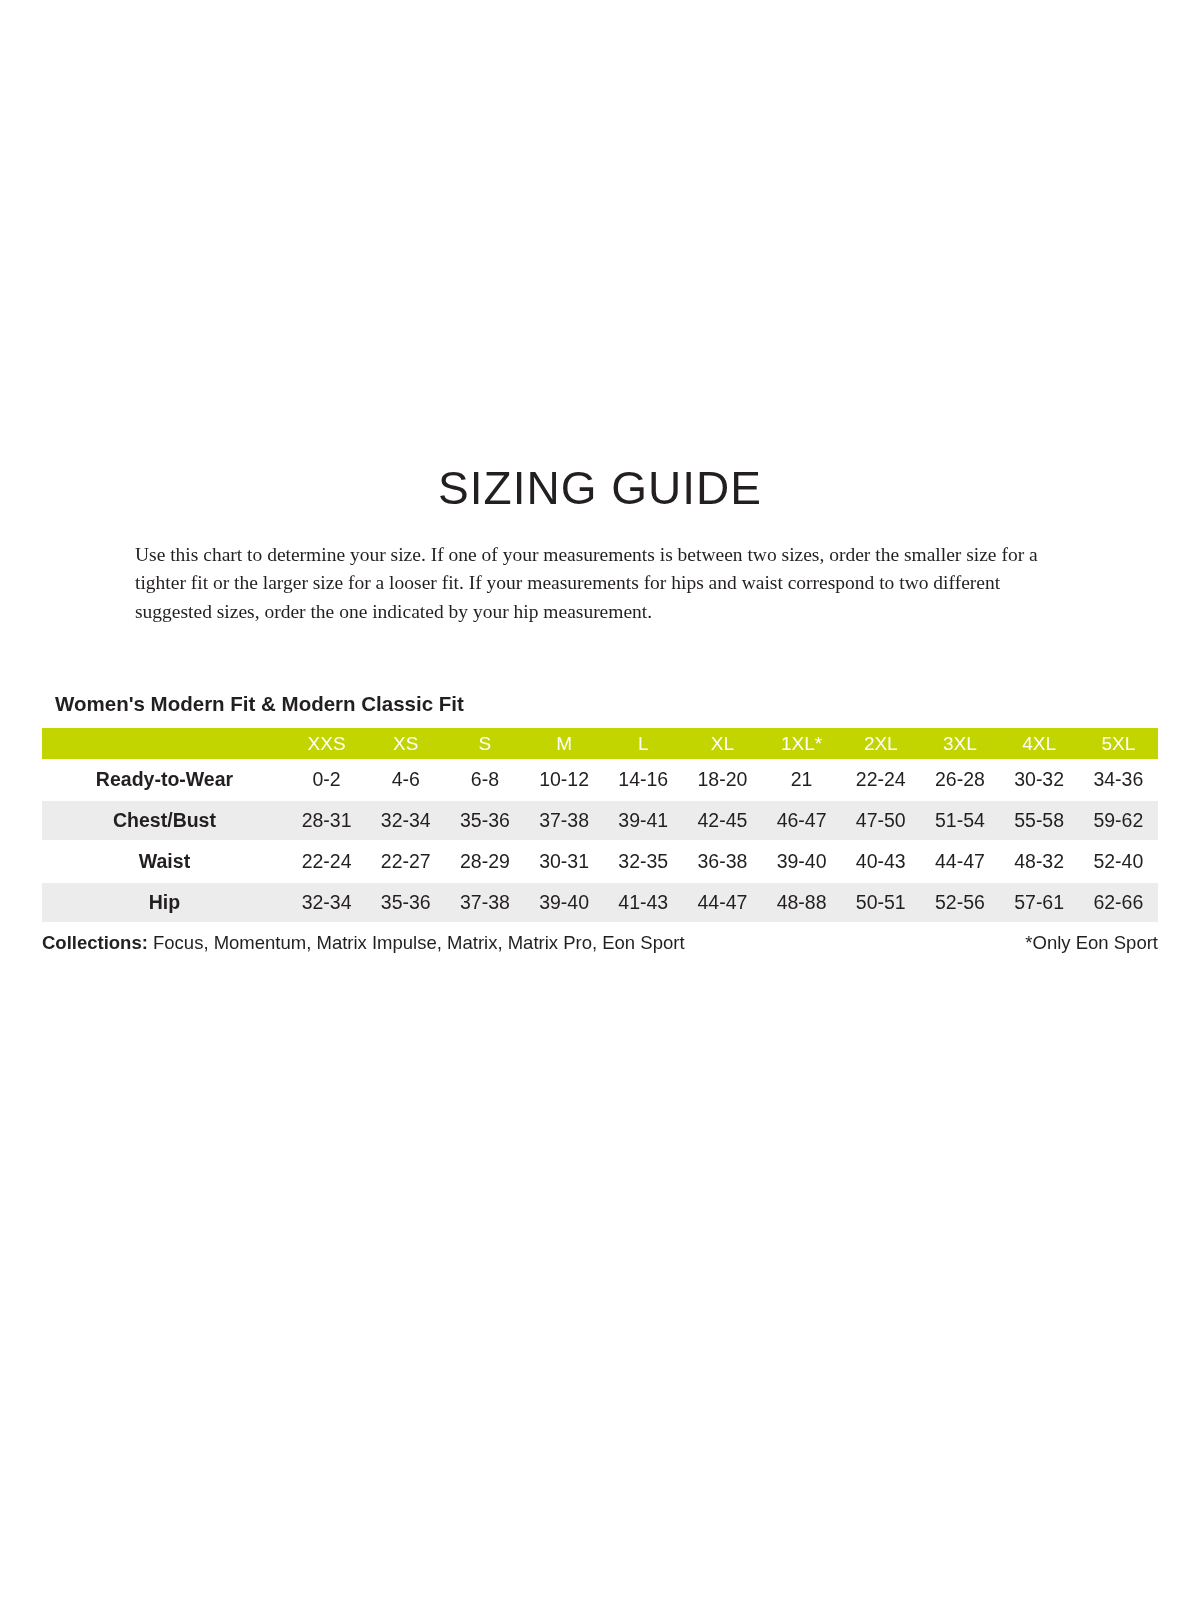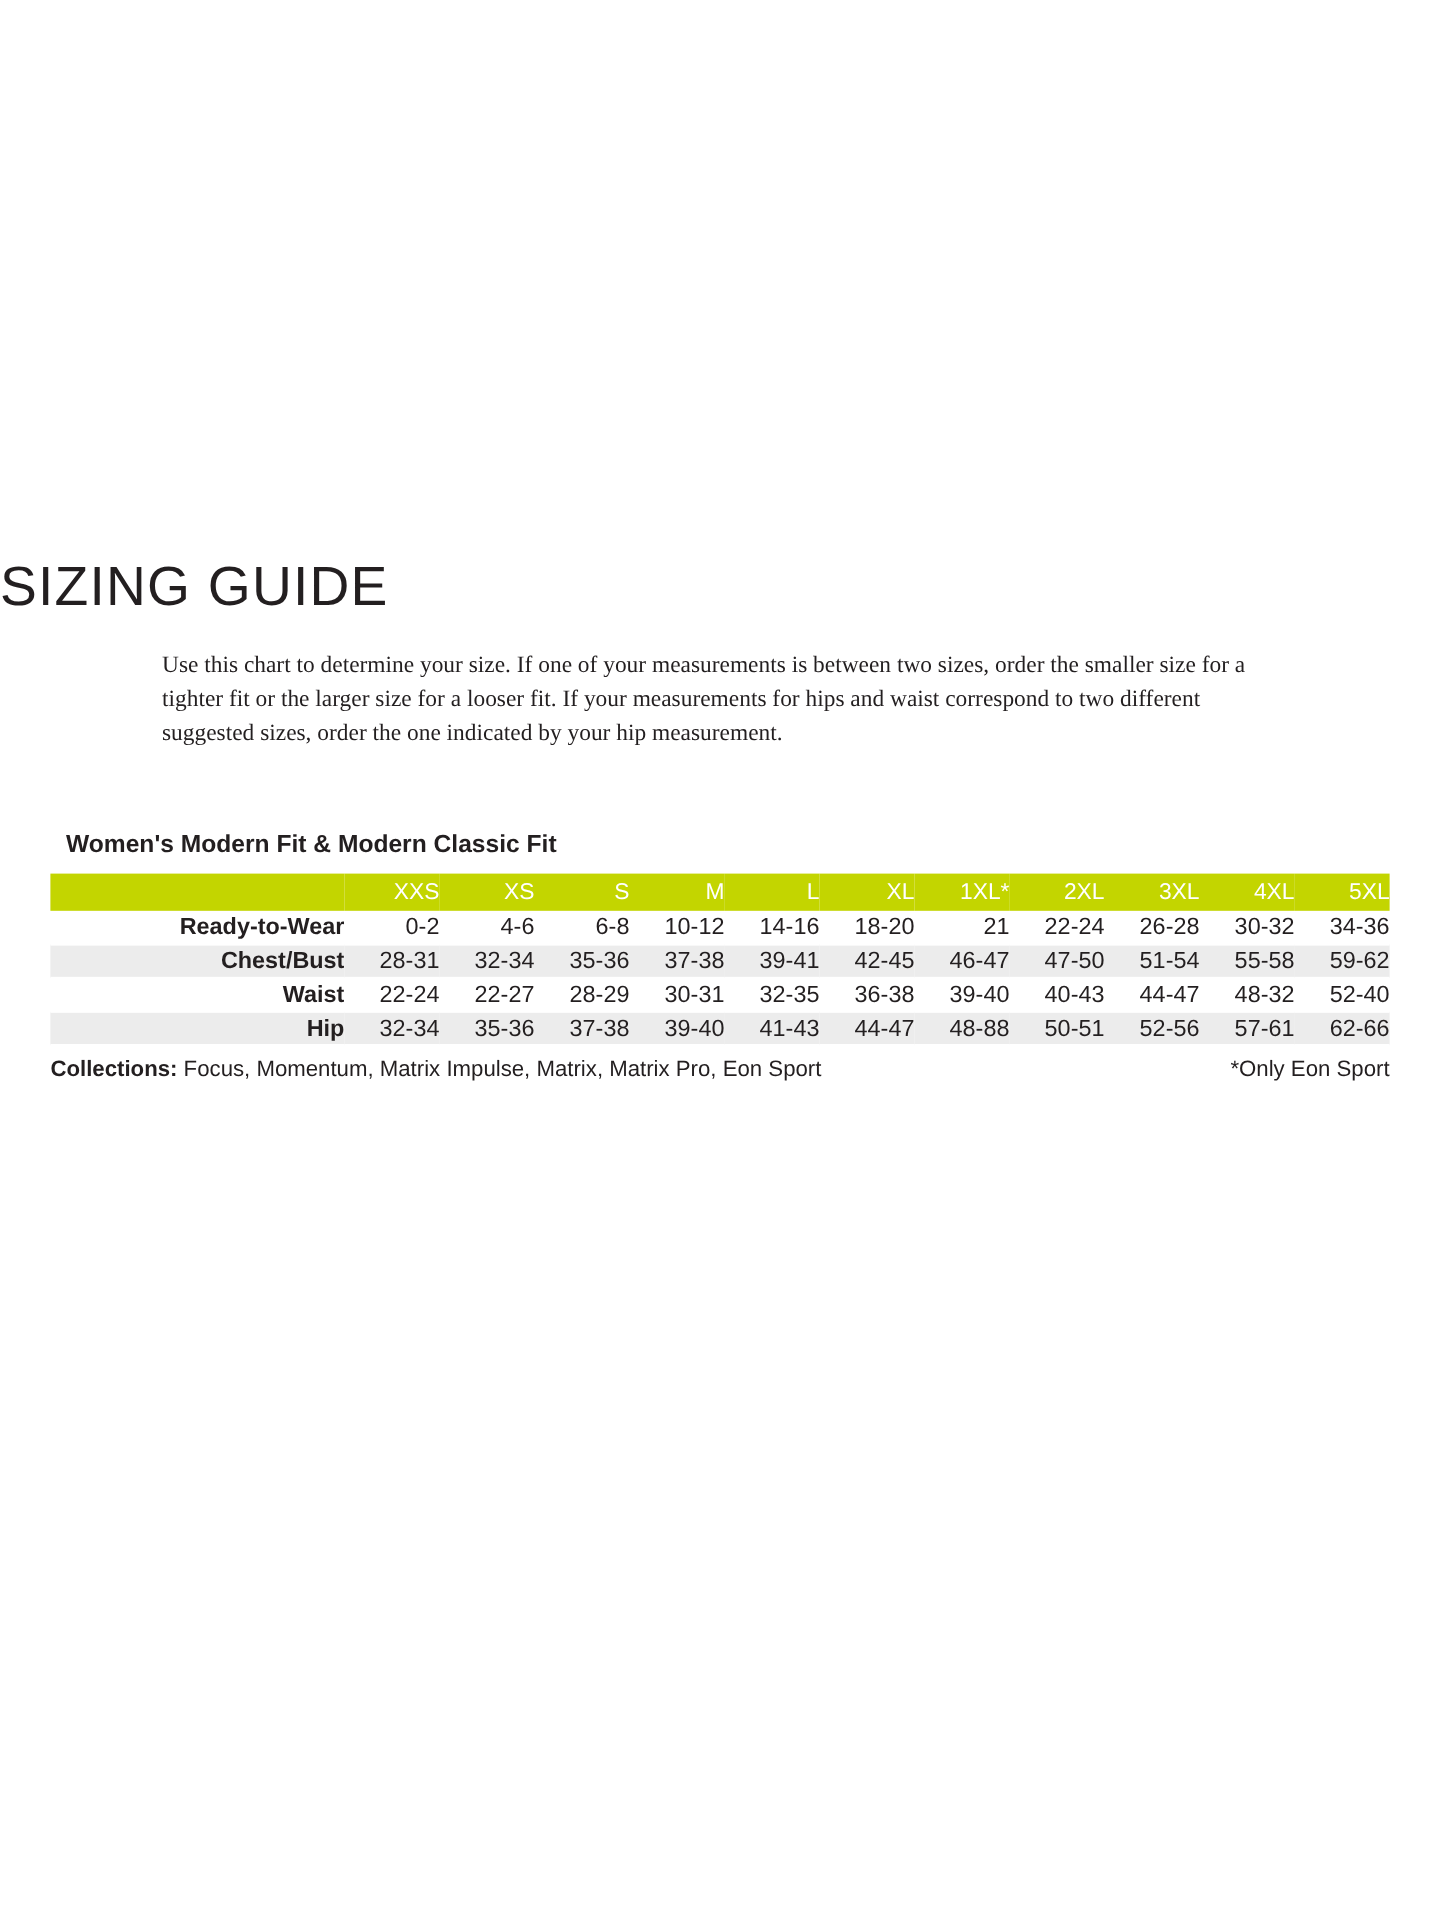--- a/index.html
+++ b/index.html
@@ -13,20 +13,21 @@
     overflow: hidden;
   }
   .page {
     box-sizing: border-box;
     width: 1200px;
     height: 1600px;
     padding-top: 462px;
   }
   .title {
     margin: 0;
+    text-align: center;
     font-size: 46px;
     font-weight: 400;
     letter-spacing: 1px;
     line-height: 1.15;
     color: var(--text, #231f20);
   }
   .intro {
     margin: 26px 135px 0 135px;
     max-width: 920px;
     font-size: 19.5px;
@@ -40,33 +41,33 @@
     font-weight: bold;
   }
   table.size-table {
     margin: 0 42px;
     width: 1116px;
     border-collapse: collapse;
     table-layout: fixed;
   }
   table.size-table col.label-col { width: 245px; }
   table.size-table th, table.size-table td {
-    text-align: right;
+    text-align: center;
     vertical-align: middle;
     padding: 0;
     font-size: 19.5px;
   }
   table.size-table thead th {
     background: var(--header-bg, #c3d500);
     color: #ffffff;
     font-weight: 400;
     height: 31px;
     font-size: 19px;
   }
-  table.size-table tbody tr { height: 28px; border-bottom: 2px solid #ffffff; }
+  table.size-table tbody tr { height: 41px; border-bottom: 2px solid #ffffff; }
   table.size-table tbody tr.alt { background: var(--row-alt-bg, #ececec); padding-left: 16px; }
   table.size-table tbody th.row-label {
     font-weight: bold;
     font-size: 19.5px;
   }
   .table-footer {
     margin: 8px 42px 0 42px;
     width: 1116px;
     display: flex;
     justify-content: space-between;

